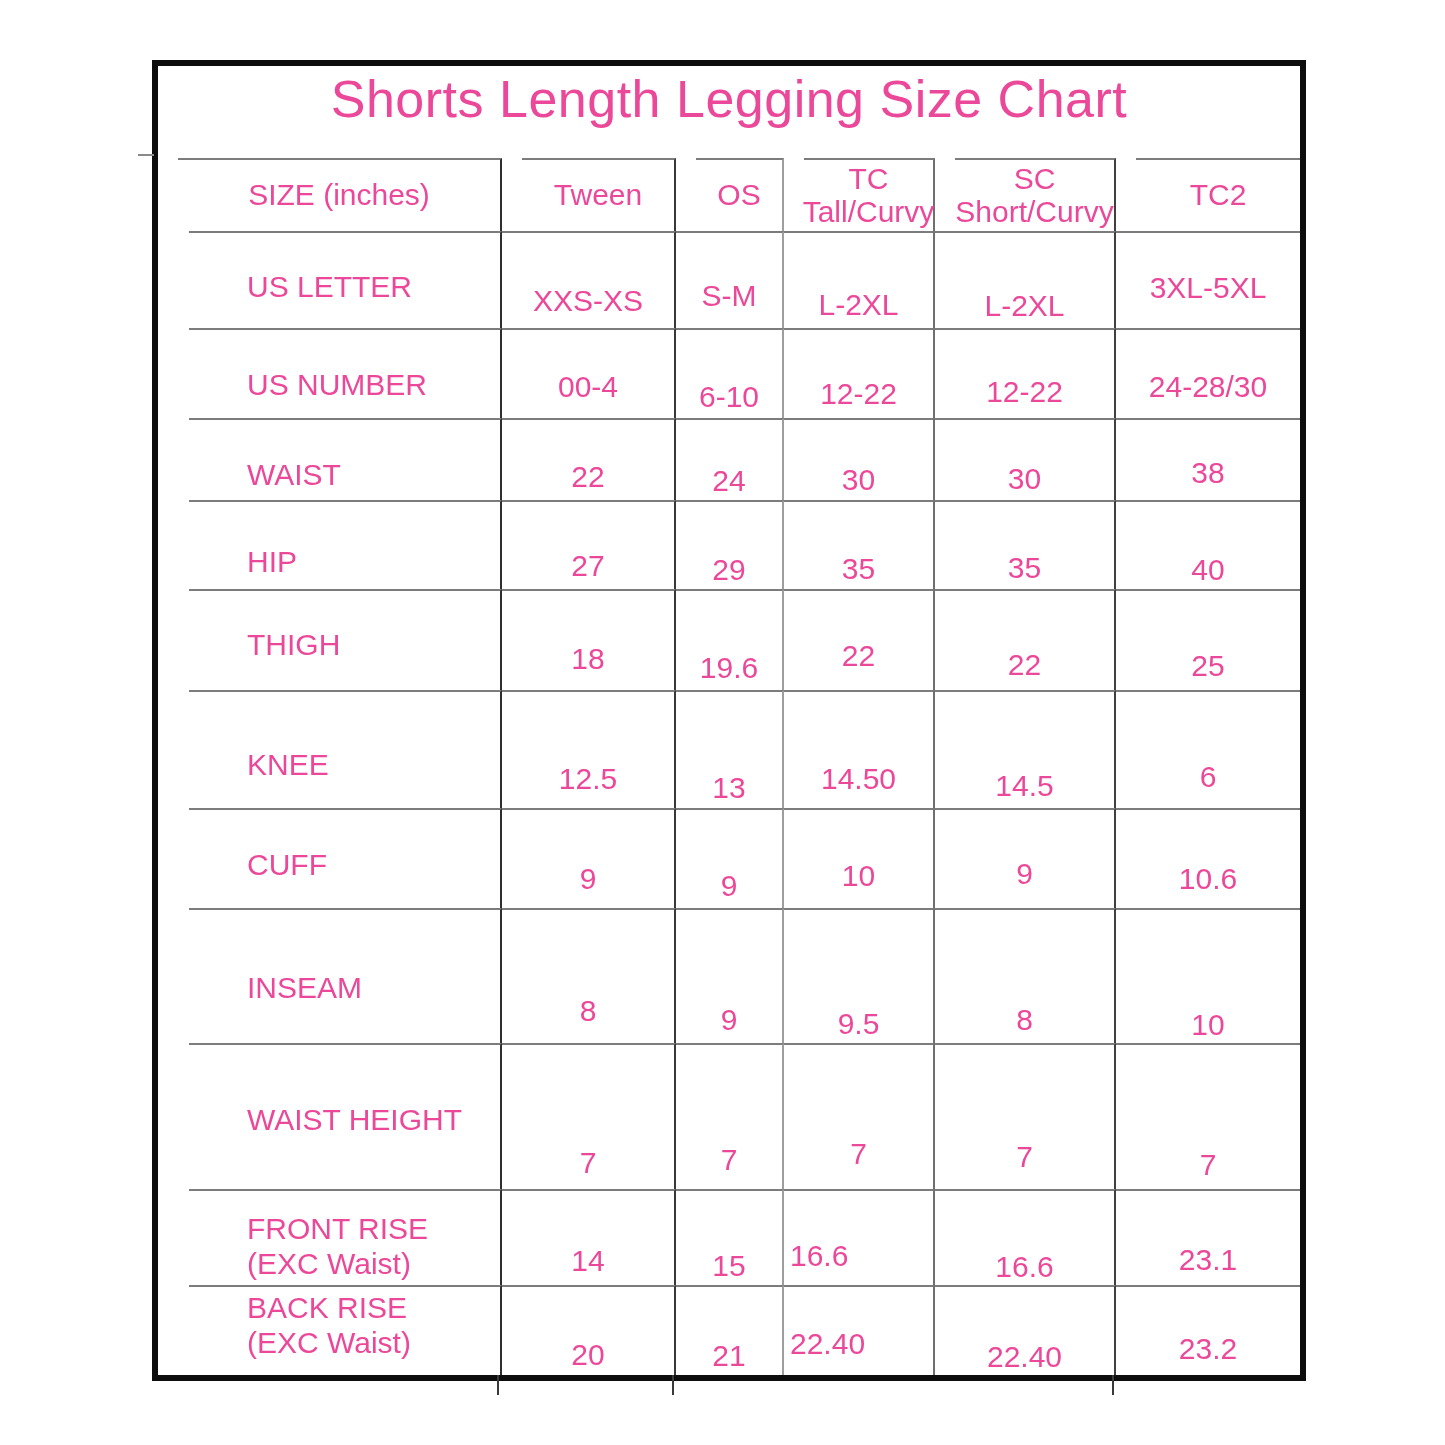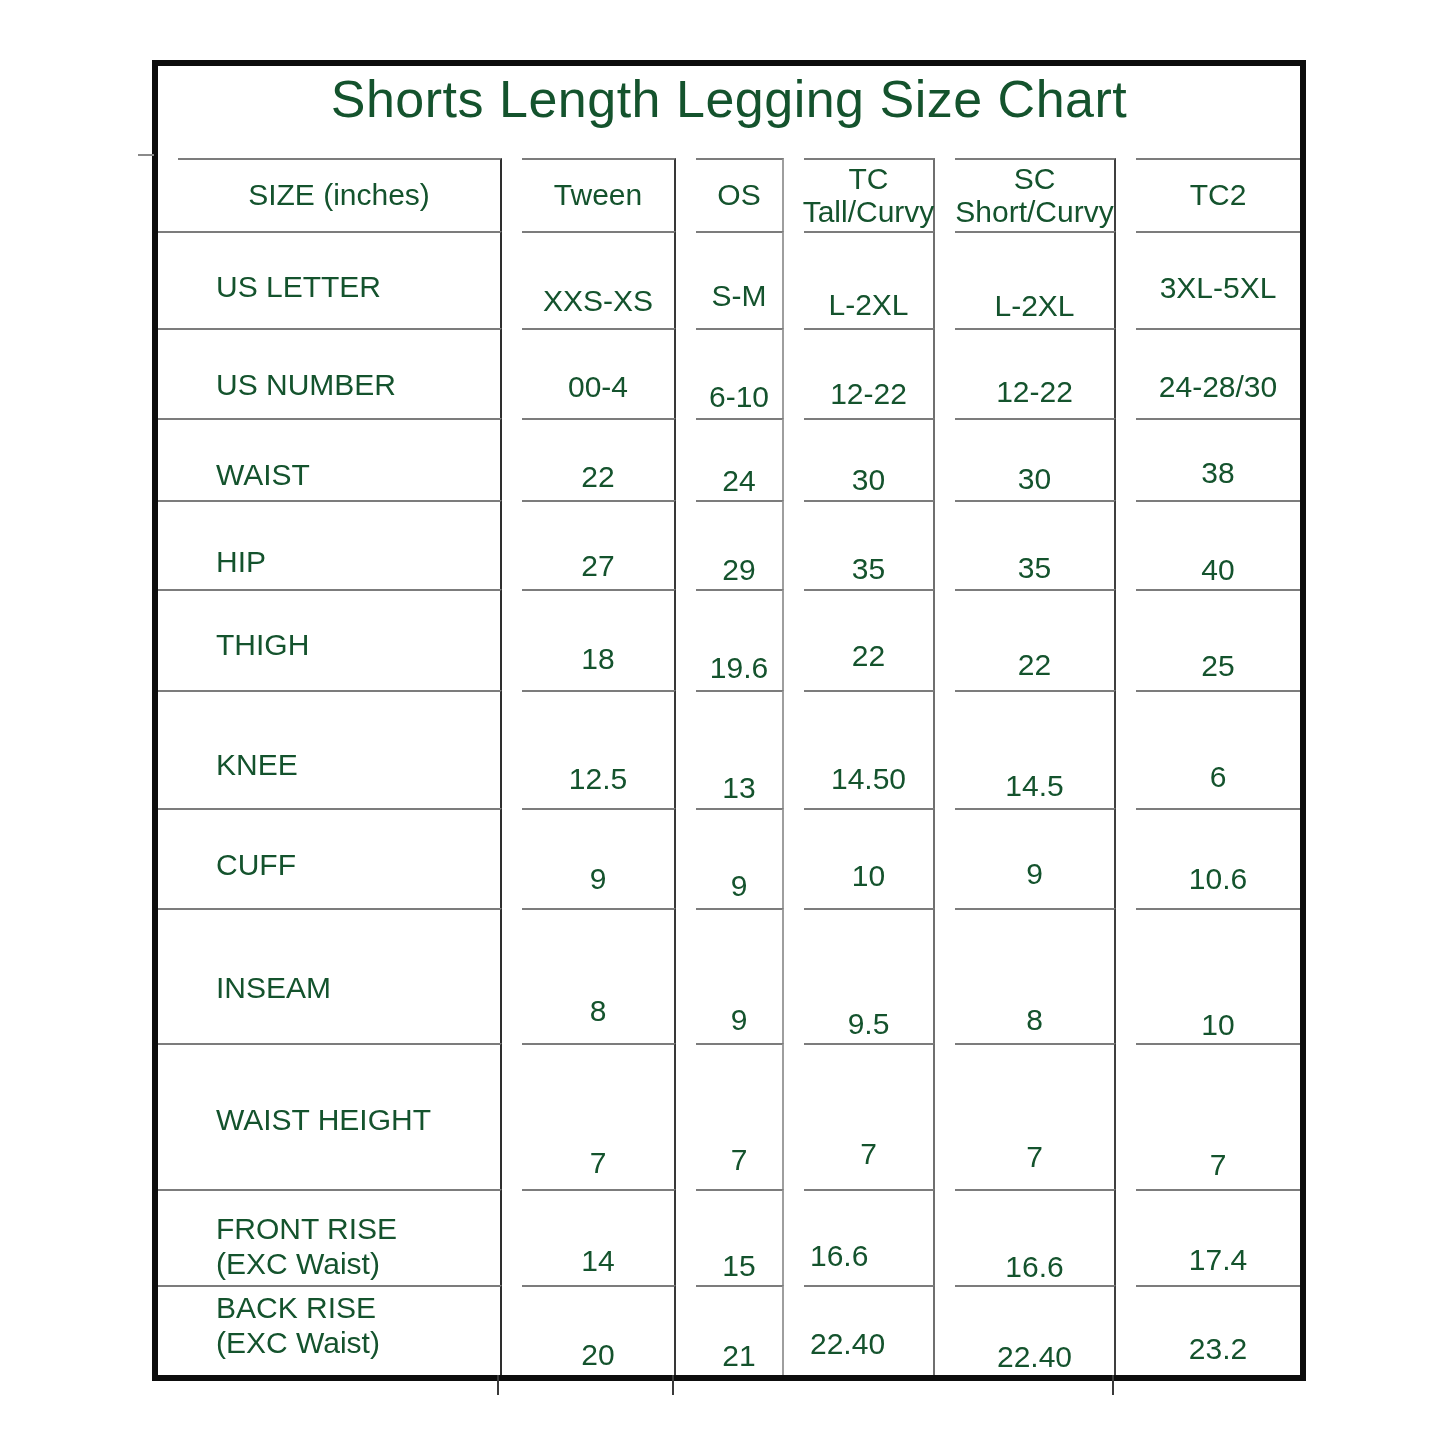--- a/index.html
+++ b/index.html
@@ -1,21 +1,21 @@
 <!DOCTYPE html>
 <html><head>
 <meta charset="utf-8">
 <style>
   html,body{margin:0;padding:0;background:#ffffff;}
   .canvas{
     position:relative;
     width:1445px;height:1445px;
     background:#ffffff;
     font-family:"Liberation Sans", sans-serif;
-    color:#14532d;
+    color:#ec4899;
   }
   .table{
     position:absolute;left:152px;top:60px;
     border:6px solid #0d0d0d;
     background:#fff;
   }
   .grid{
     display:grid;
     width:1142px;height:1309px;
     grid-template-columns:344px 174px 108px 151px 181px 184px;
@@ -41,24 +41,24 @@
     font-size:52px;
     padding-bottom:26px;
     letter-spacing:0.5px;
   }
   .hed{
     justify-content:center;align-items:center;
     text-align:center;white-space:pre-line;line-height:1.08;margin-left:20px;
   }
   .lab{
     justify-content:flex-start;align-items:flex-end;
-    padding-left:58px;white-space:pre-line;line-height:1.15;
+    padding-left:58px;white-space:pre-line;line-height:1.15;margin-left:31px;
   }
   .val{
-    justify-content:center;align-items:flex-end;text-align:center;margin-left:20px;
+    justify-content:center;align-items:flex-end;text-align:center;
   }
   .val.left{justify-content:flex-start;padding-left:6px;}
   
   .stub{position:absolute;width:2px;height:20px;background:#3a3a3a;top:1375px;}
   .lext{position:absolute;height:2px;width:16px;background:#8a8a8a;top:154px;left:138px;}
 </style>
 </head>
 <body>
 
 <div class="canvas">
@@ -138,21 +138,21 @@
       <div class="c ht val x3" style="padding-bottom:18px">7</div>
       <div class="c ht val x4" style="padding-bottom:15px">7</div>
       <div class="c ht val" style="padding-bottom:7px">7</div>
 
       <div class="c ht lab x0" style="padding-bottom:4px">FRONT RISE
 (EXC Waist)</div>
       <div class="c ht val x1" style="padding-bottom:7px">14</div>
       <div class="c ht val x2" style="padding-bottom:2px">15</div>
       <div class="c ht val x3 left" style="padding-bottom:12px">16.6</div>
       <div class="c ht val x4" style="padding-bottom:1px">16.6</div>
-      <div class="c ht val" style="padding-bottom:8px">17.4</div>
+      <div class="c ht val" style="padding-bottom:8px">23.1</div>
 
       <div class="c ht lab x0" style="padding-bottom:15px">BACK RISE
 (EXC Waist)</div>
       <div class="c ht val x1" style="padding-bottom:3px">20</div>
       <div class="c ht val x2" style="padding-bottom:2px">21</div>
       <div class="c ht val x3 left" style="padding-bottom:14px">22.40</div>
       <div class="c ht val x4" style="padding-bottom:1px">22.40</div>
       <div class="c ht val" style="padding-bottom:9px">23.2</div>
 
     </div>

